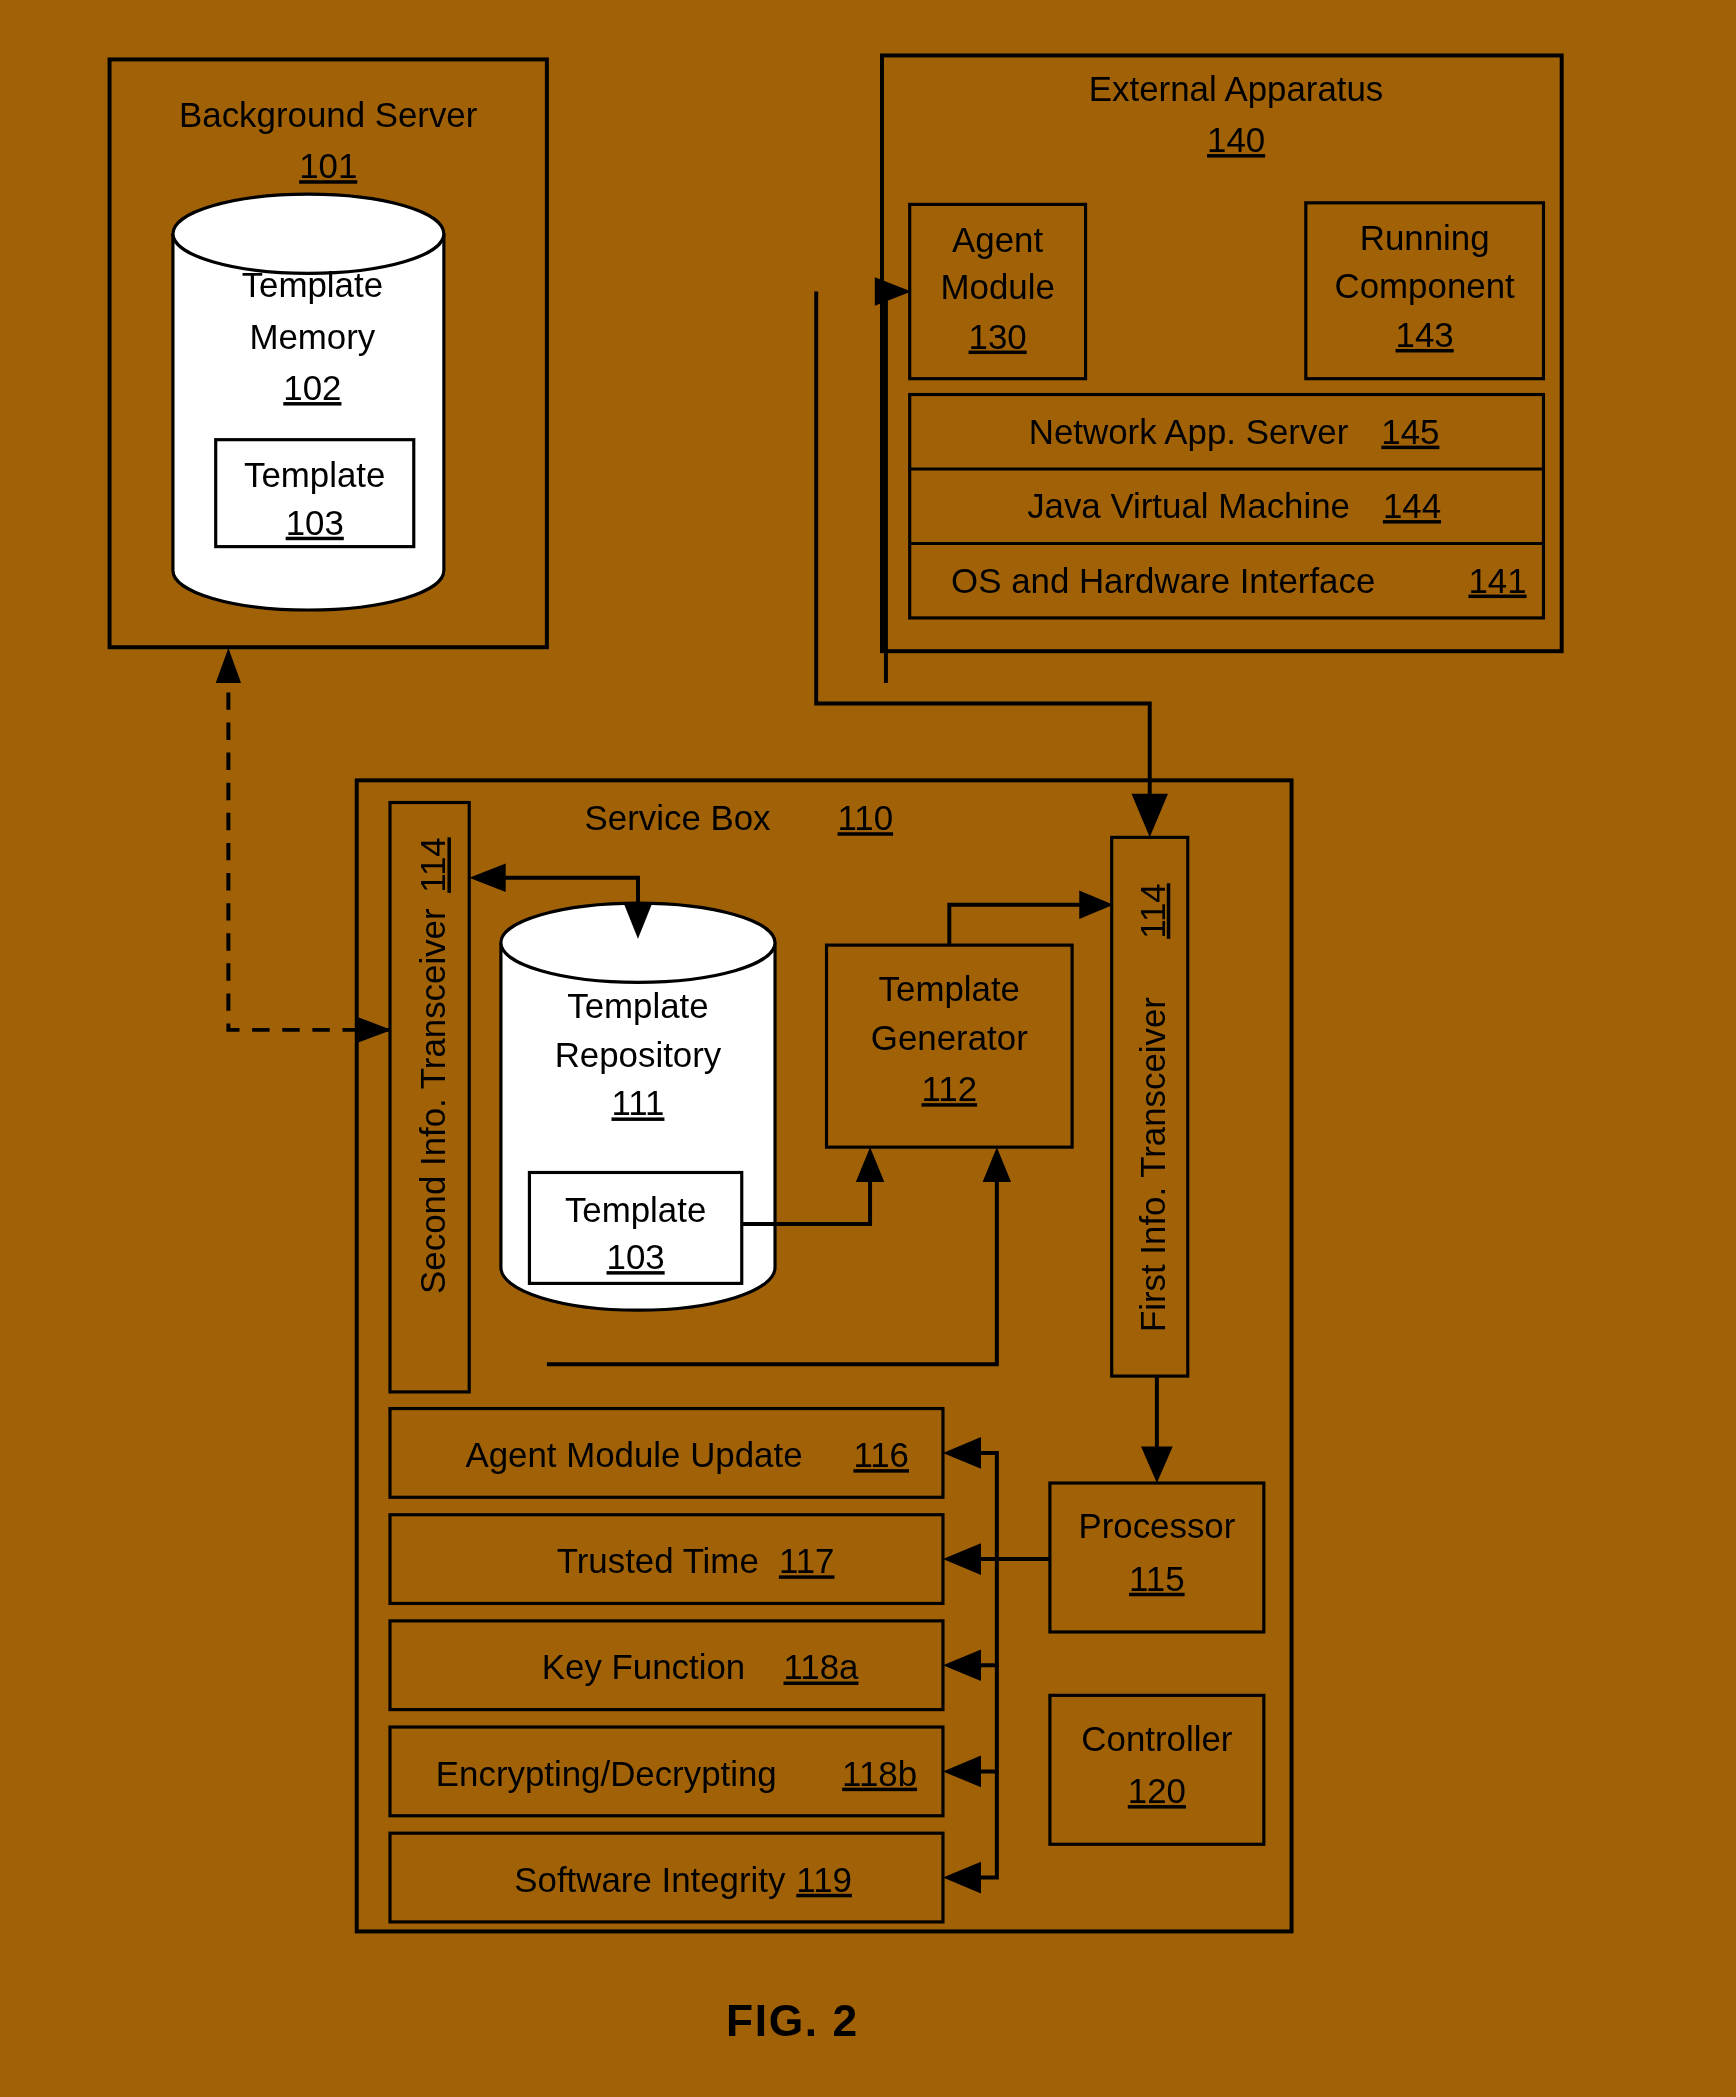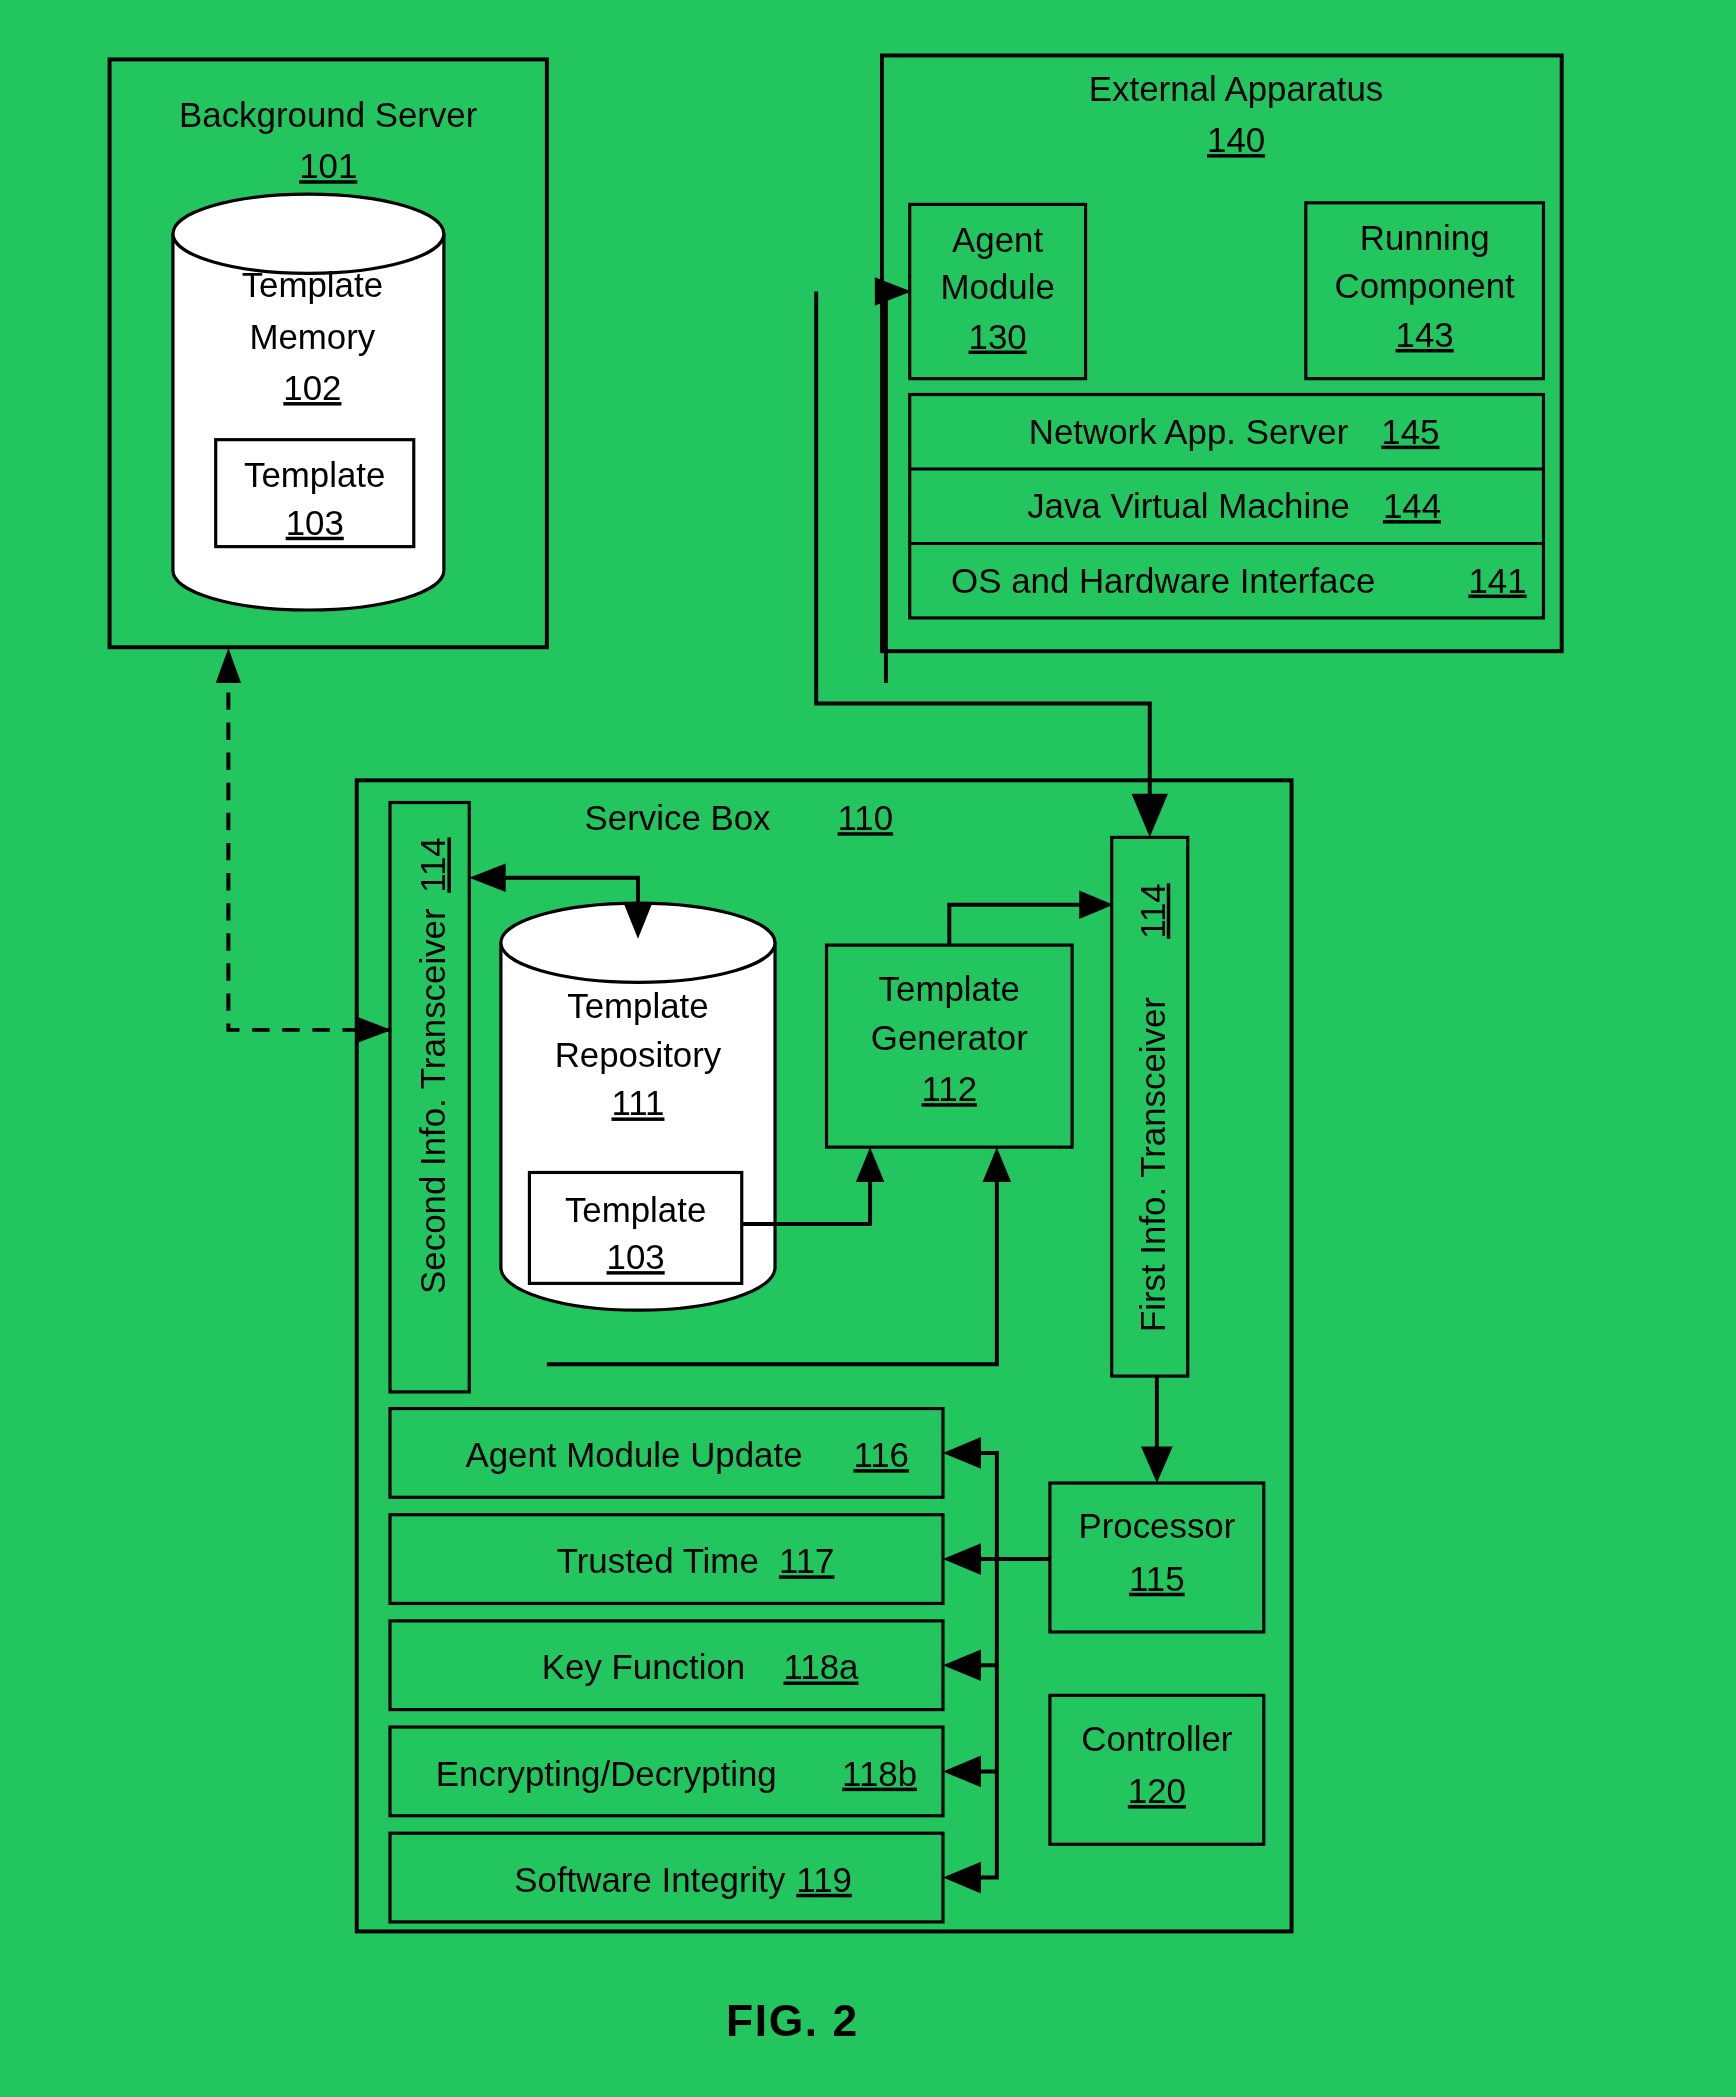--- a/index.html
+++ b/index.html
@@ -4,21 +4,21 @@
 <style>
   html, body {
     margin: 0;
     padding: 0;
     background: #ffffff;
   }
   #figure-root {
     position: relative;
     width: 1737px;
     height: 2097px;
-    background: #22c55e;
+    background: #a16207;
     font-family: "Liberation Sans", sans-serif;
     overflow: hidden;
   }
   svg.diagram {
     position: absolute;
     left: 0;
     top: 0;
     width: 1737px;
     height: 2097px;
   }

